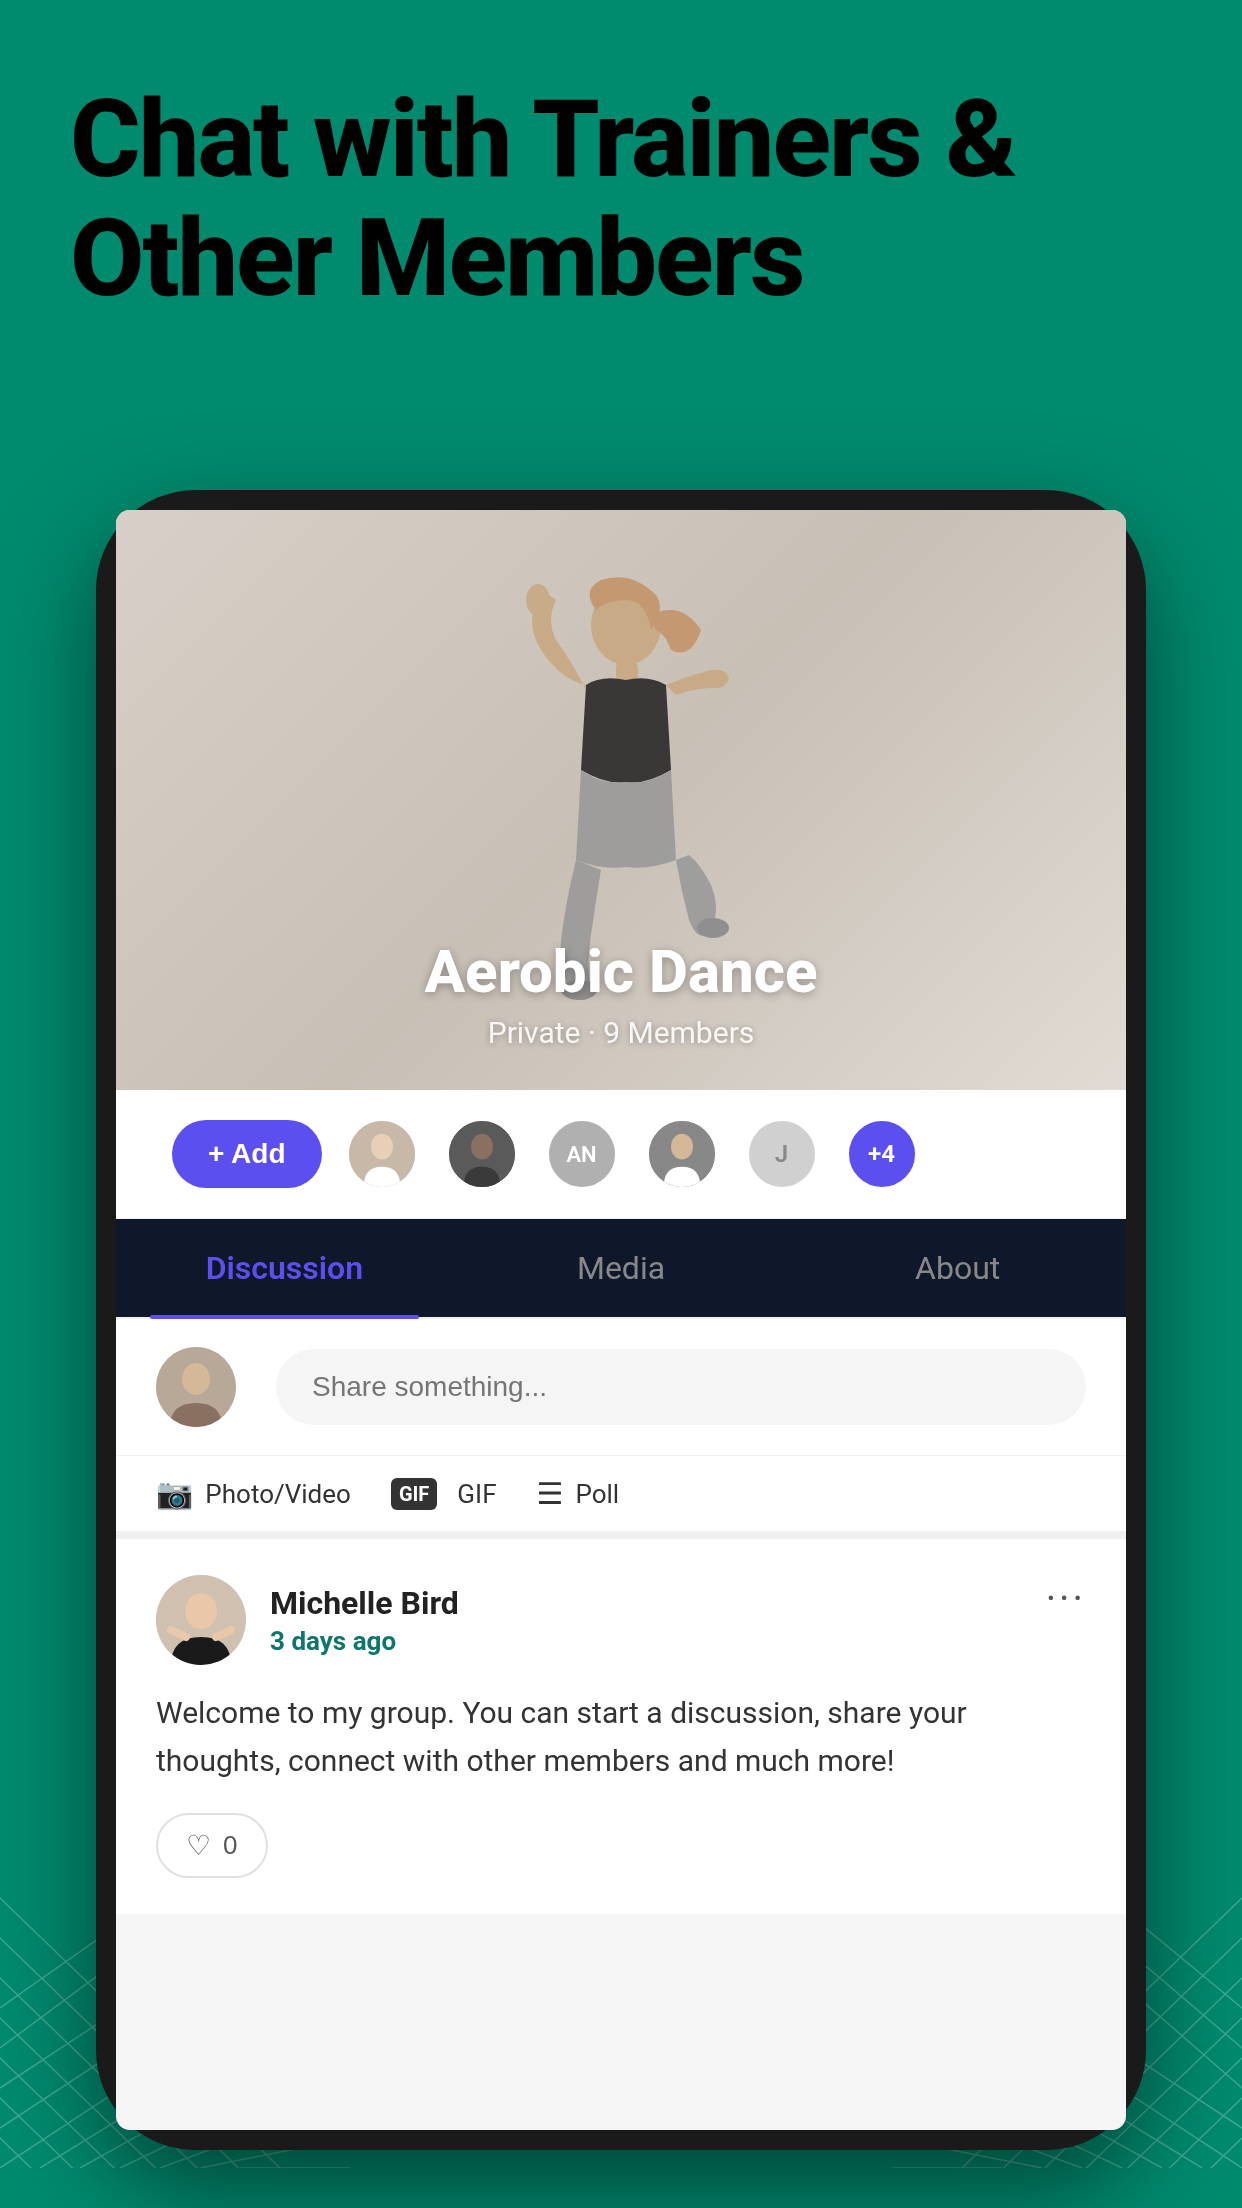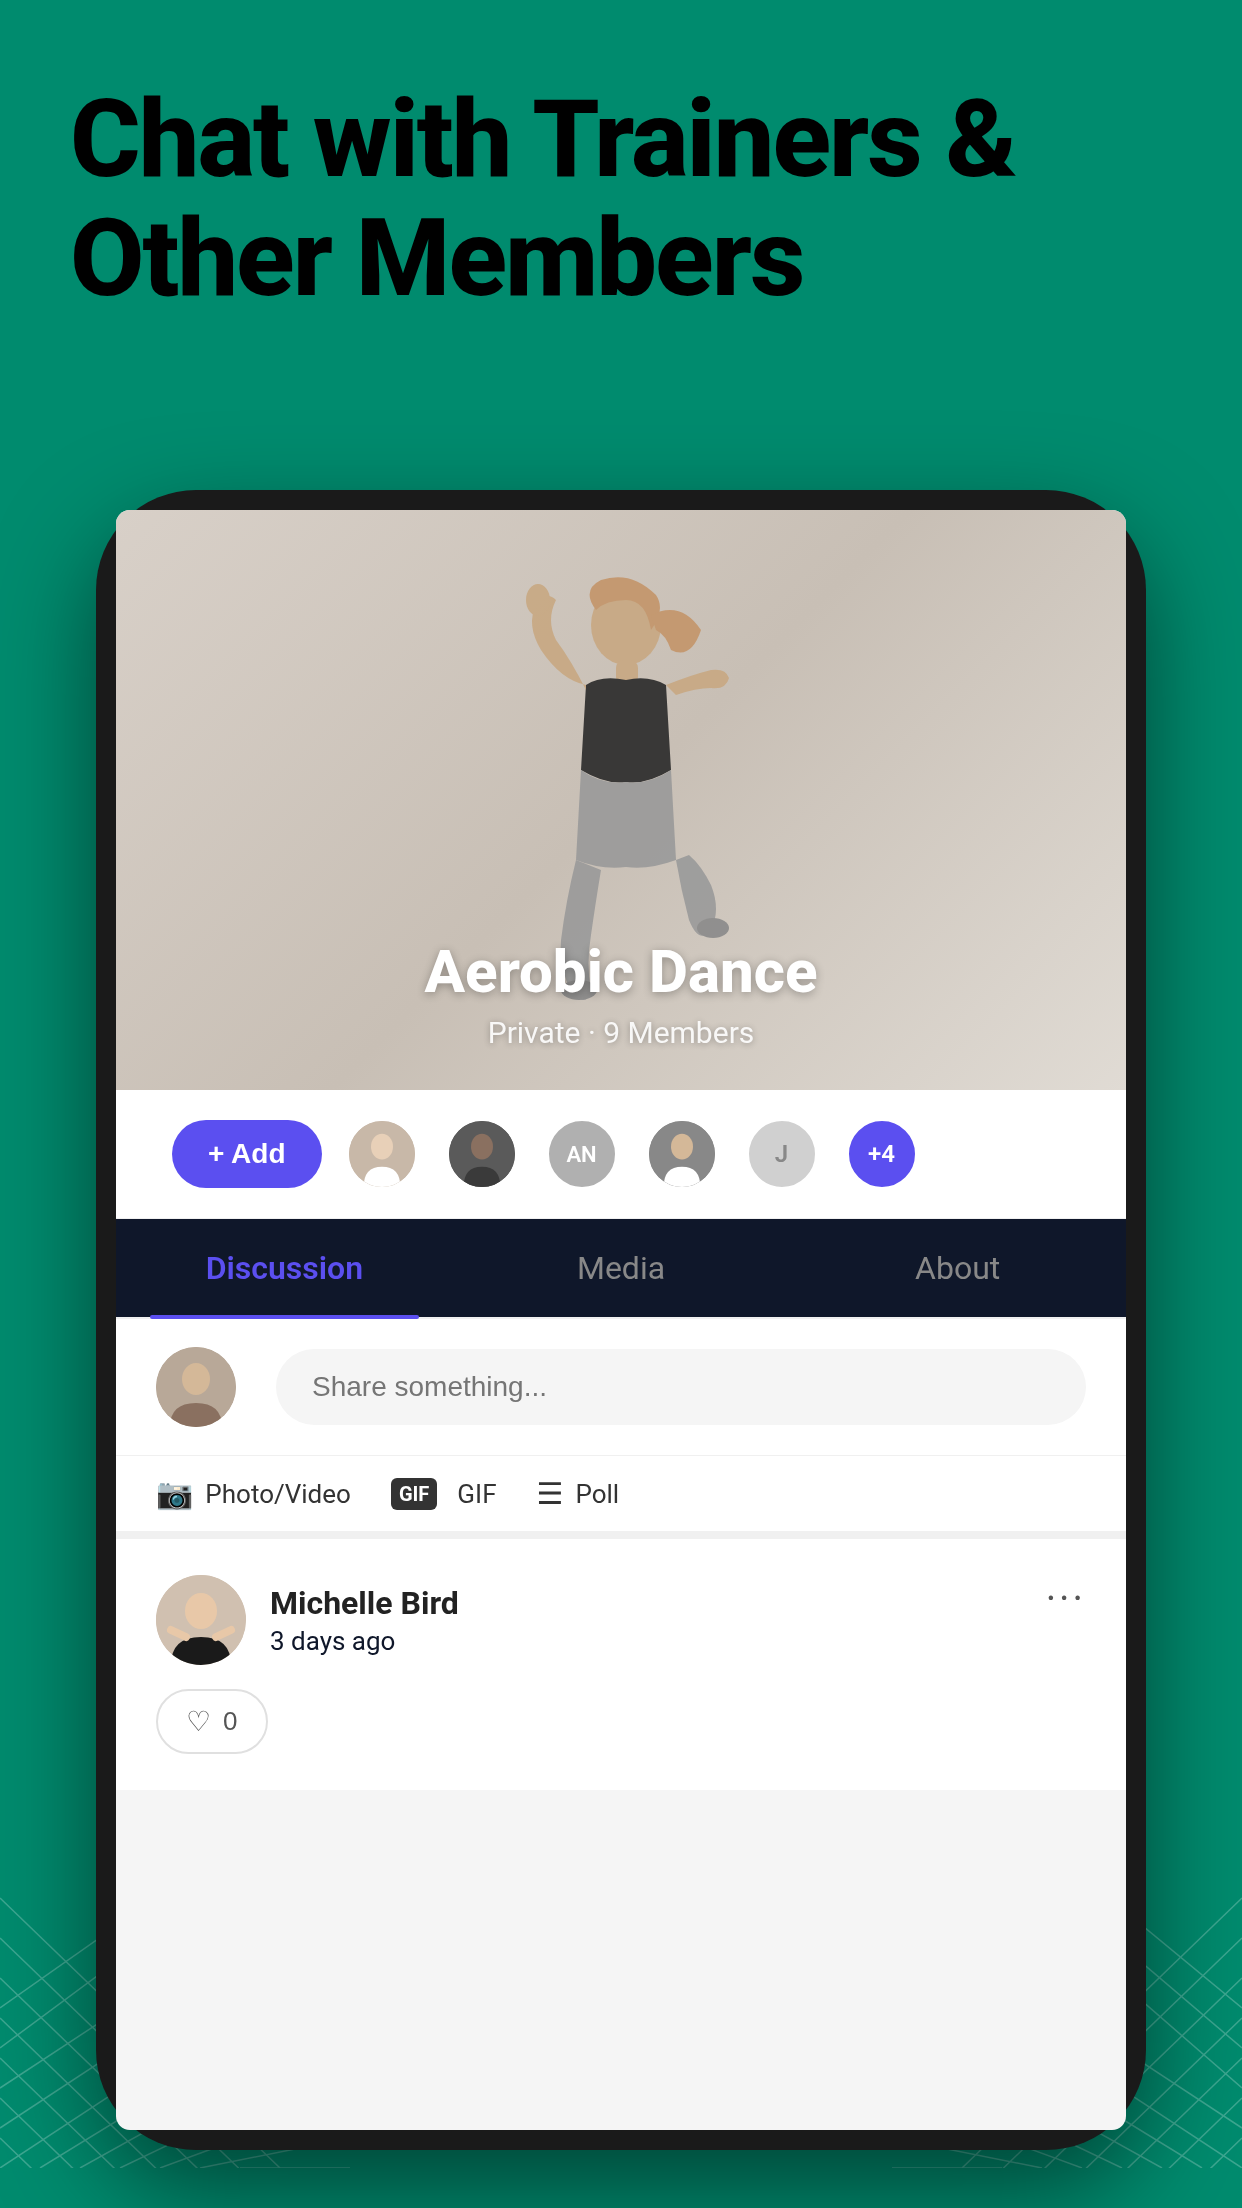--- a/index.html
+++ b/index.html
@@ -271,22 +271,23 @@
     .post-author-info { }
 
     .author-name {
       font-size: 32px;
       font-weight: 700;
       color: #222;
     }
 
     .post-time {
       font-size: 26px;
-      color: #0f172a;
+      color: #0f766e;
       margin-top: 4px;
+      font-weight: bold;
     }
 
     .more-btn {
       color: #555;
       font-size: 40px;
       letter-spacing: 3px;
       cursor: pointer;
     }
 
     .post-body {
@@ -524,20 +525,21 @@
                 <line x1="75" y1="55" x2="60" y2="62" stroke="#e8c8a8" stroke-width="8" stroke-linecap="round"></line>
               </svg>
             </div>
             <div class="post-author-info">
               <div class="author-name">Michelle Bird</div>
               <div class="post-time">3 days ago</div>
             </div>
           </div>
           <div class="more-btn">···</div>
         </div>
+        <div class="post-body">Welcome to my group. You can start a discussion, share your thoughts, connect with other members and much more!</div>
         <div class="post-actions">
           <button class="like-btn">
             <span class="heart-icon">♡</span>
             <span>0</span>
           </button>
         </div>
       </div>
 
     </div>
   </div>

